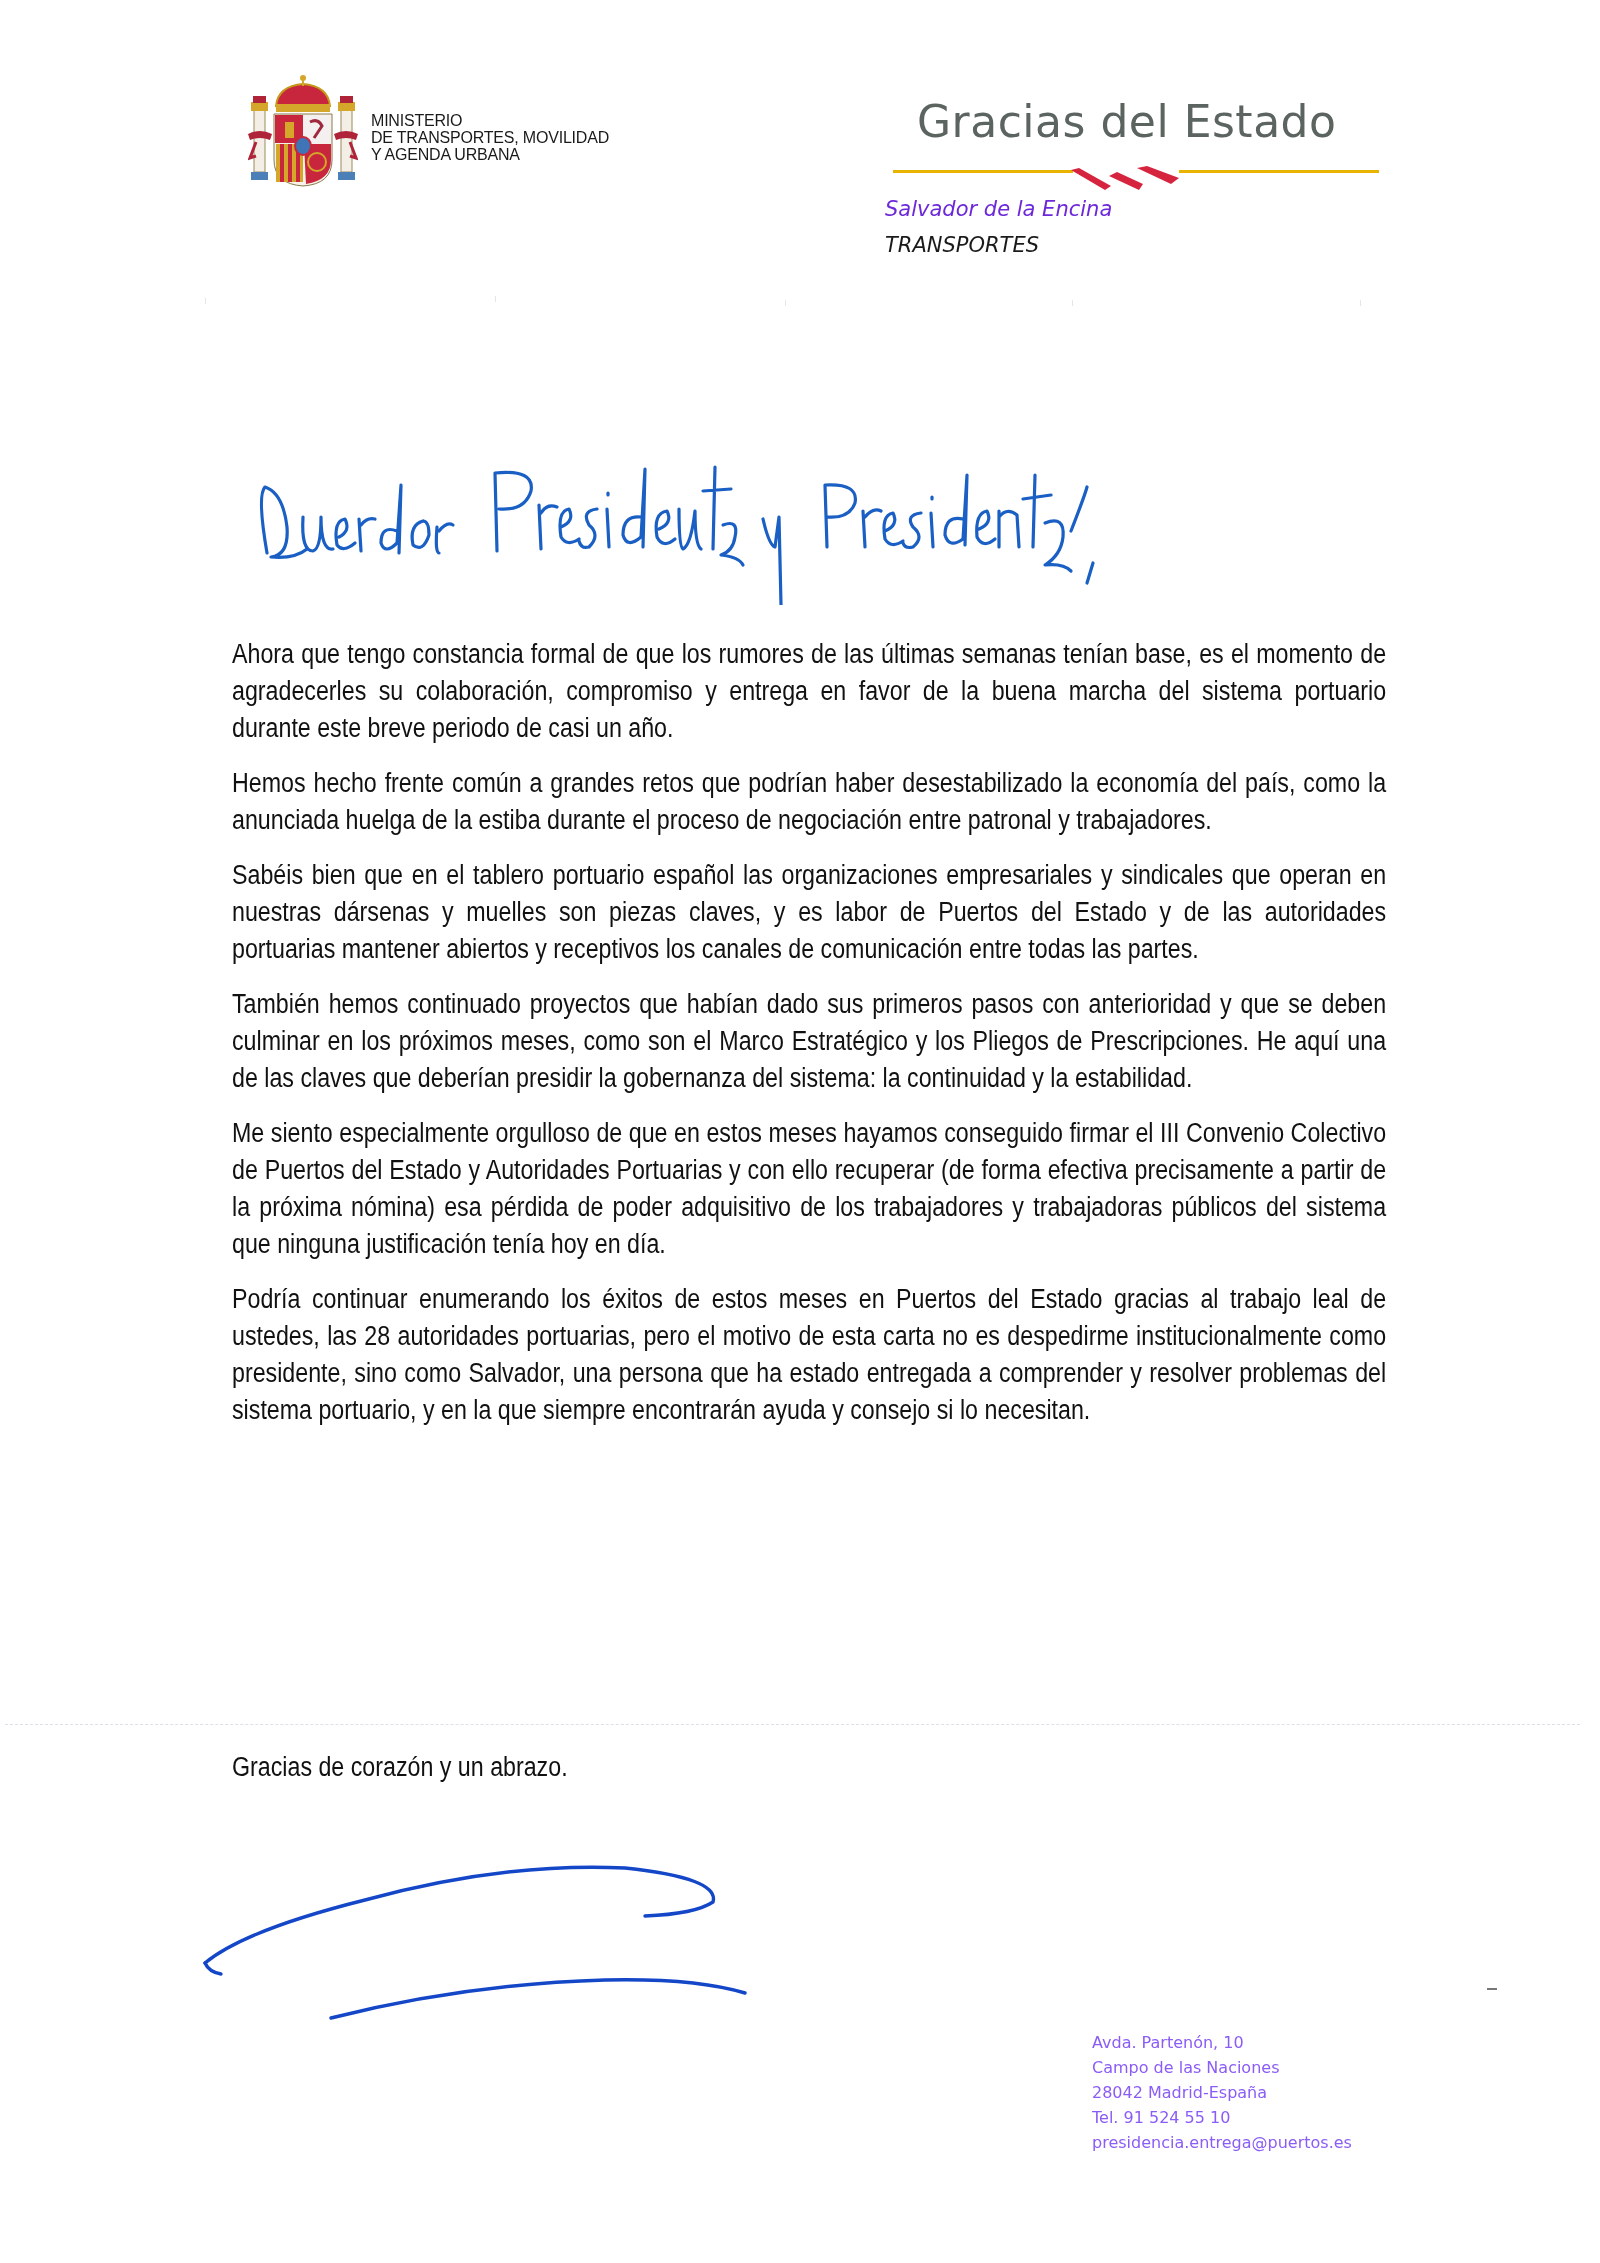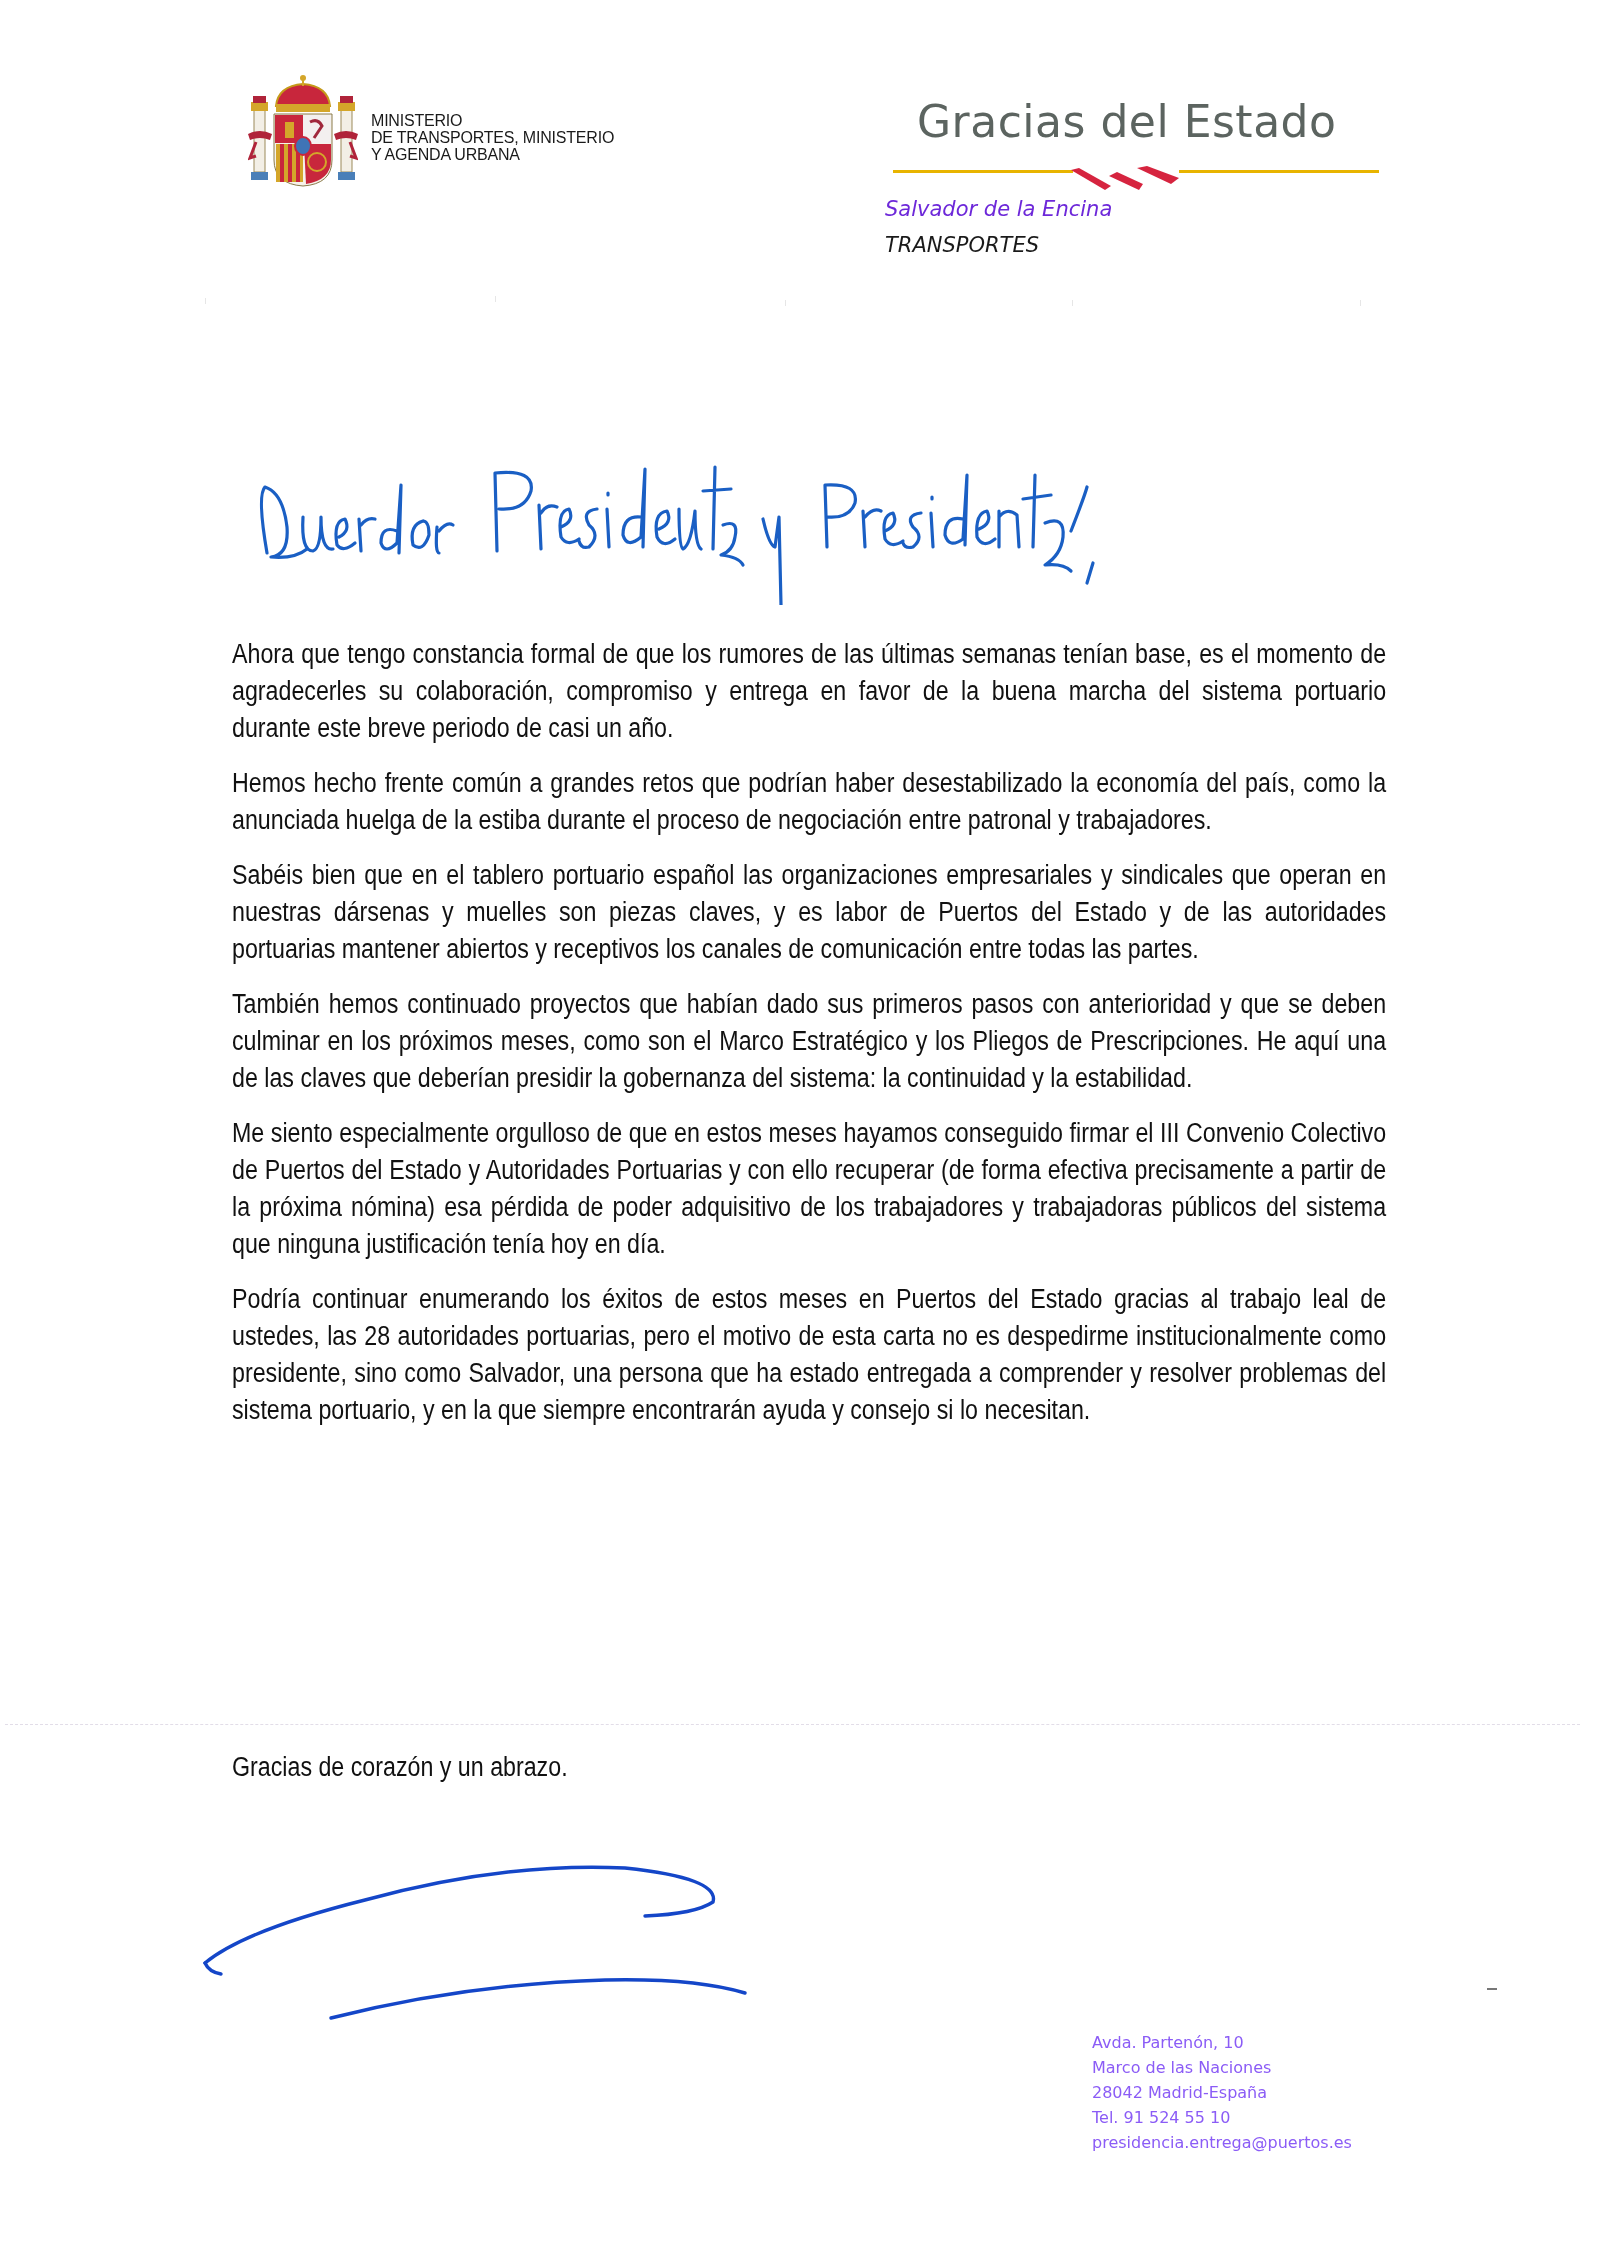--- a/index.html
+++ b/index.html
@@ -79,21 +79,21 @@
       <rect x="44" y="72" width="4" height="38" fill="#d4a62a"></rect>
       <rect x="48" y="72" width="4" height="38" fill="#c8263c"></rect>
       <rect x="52" y="72" width="3" height="38" fill="#d4a62a"></rect>
     </g>
     <path d="M56 72 L83 72 L83 88 Q83 108 58 112 Z" fill="#c8263c"></path>
     <circle cx="69" cy="90" r="9" fill="none" stroke="#d4a62a" stroke-width="2"></circle>
     <ellipse cx="55" cy="74" rx="8" ry="9" fill="#3f74b6" stroke="#c8263c" stroke-width="2"></ellipse>
   </svg>
   <div class="ministry-text">
     <div>MINISTERIO</div>
-    <div>DE TRANSPORTES, MINISTERIO</div>
+    <div>DE TRANSPORTES, MOVILIDAD</div>
     <div>Y AGENDA URBANA</div>
   </div>
 </div>
 
 <div class="brand">
   <div class="brand-title">Gracias del Estado</div>
   <div class="brand-line l"></div>
   <div class="brand-line r"></div>
   <svg class="brand-mark" viewBox="0 0 112 30">
     <path d="M0 6 L34 26 L40 22 L8 4 Z" fill="#d6243f"></path>
@@ -165,21 +165,21 @@
     <path d="M20 113 Q60 80 180 50 Q320 12 440 18 Q535 28 528 52 Q510 64 460 66"></path>
     <path d="M20 113 Q24 122 36 124"></path>
     <path d="M146 168 Q280 134 420 130 Q510 128 560 143"></path>
   </g>
 </svg>
 
 <div class="stray-mark"></div>
 
 <div class="address">
   <div>Avda. Partenón, 10</div>
-  <div>Marco de las Naciones</div>
+  <div>Campo de las Naciones</div>
   <div>28042 Madrid-España</div>
   <div>Tel. 91 524 55 10</div>
   <div>presidencia.entrega@puertos.es</div>
 </div>
 
 <div class="scan-dots">
   <span style="left:205px; top:298px;"></span>
   <span style="left:495px; top:296px;"></span>
   <span style="left:785px; top:300px;"></span>
   <span style="left:1072px; top:300px;"></span>

